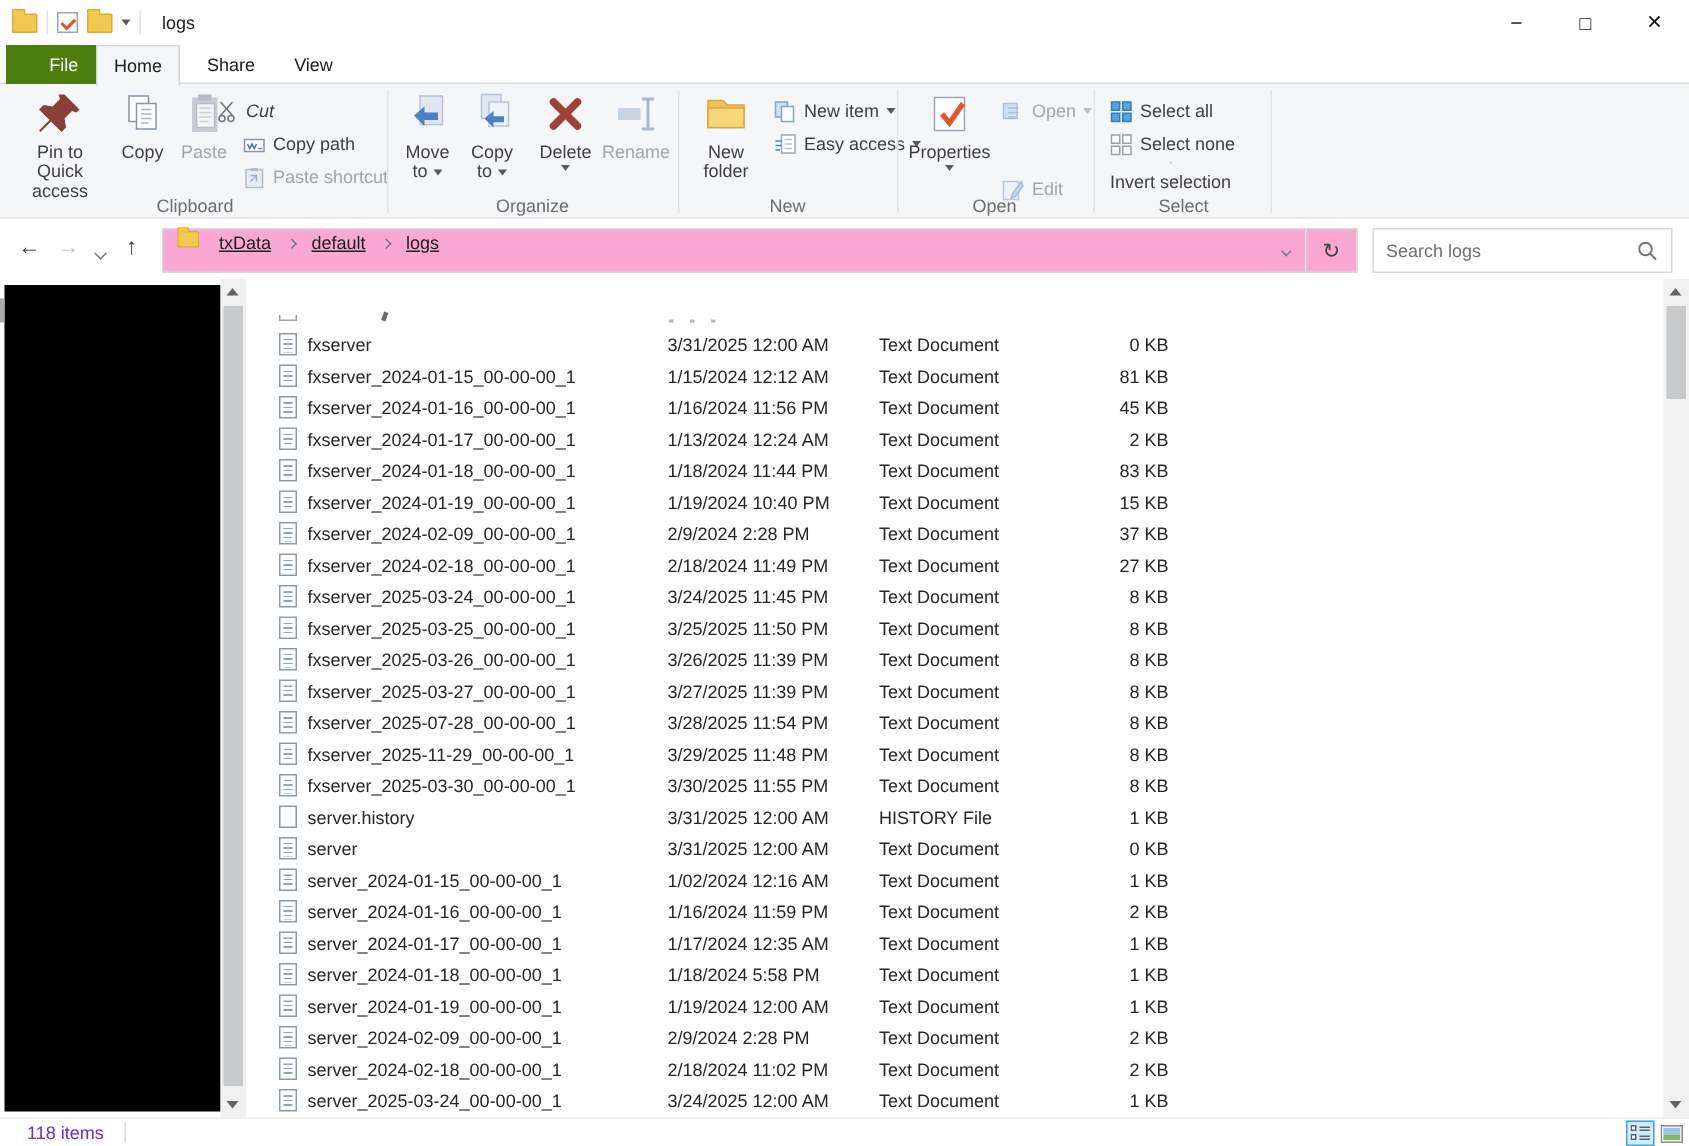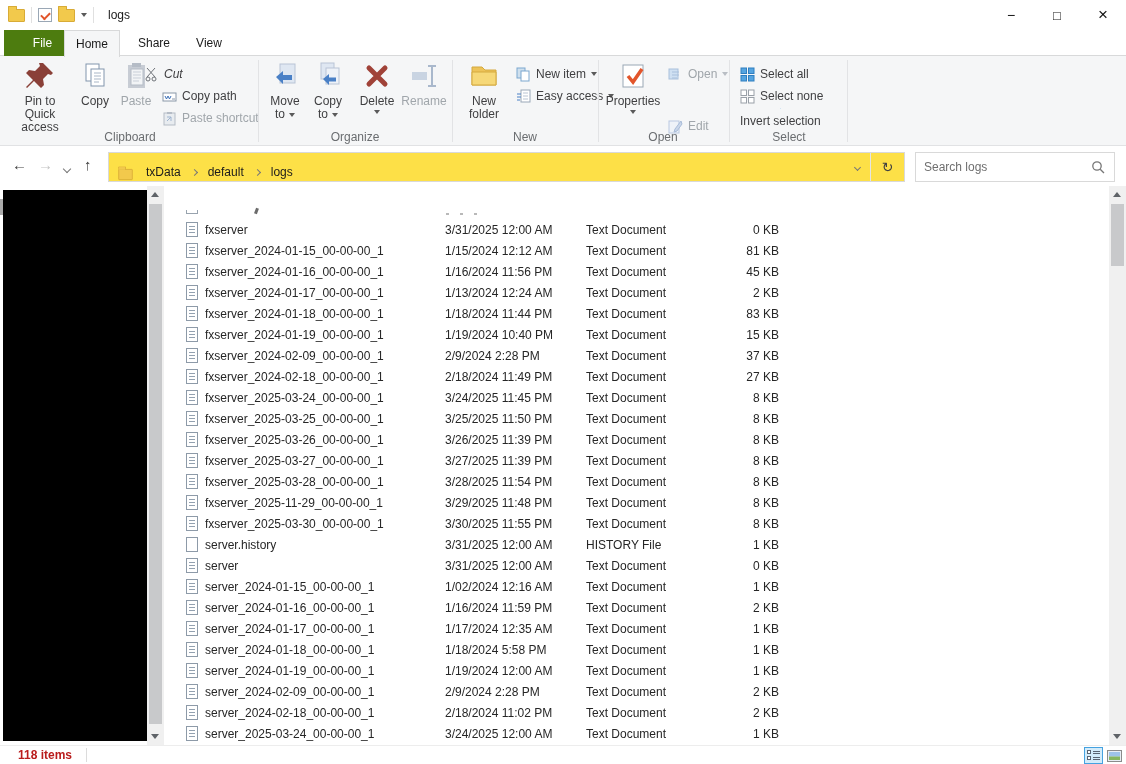--- a/index.html
+++ b/index.html
@@ -42,21 +42,21 @@
   .smallbtn{position:absolute;display:flex;align-items:center;gap:5px;color:#3f3f41;height:20px;}
   .smallbtn.disabled{color:#a0a6ab;}
   .lblline{display:flex;align-items:center;gap:4px;justify-content:center;}
   svg{display:block;}
 
   
   #addrrow{position:absolute;left:0;top:147px;width:1126px;height:39px;background:#fff;}
   .navglyph{position:absolute;top:9px;font-size:15px;color:#414141;}
   .navglyph.dis{color:#c4c4c4;}
   #addr-chev{position:absolute;left:64px;top:166px;width:6px;height:6px;border-right:1px solid #777;border-bottom:1px solid #777;transform:rotate(45deg);}
-  #addressbox{position:absolute;left:108px;top:5px;width:797px;height:30px;border:1px solid #d9d9d9;background:#fde047;display:flex;align-items:flex-end;}
+  #addressbox{position:absolute;left:108px;top:5px;width:797px;height:30px;border:1px solid #d9d9d9;background:#f9a8d4;display:flex;align-items:flex-start;text-decoration:underline;}
   #addressbox .folder-ic{margin-left:8px;transform:scale(.85);}
   #crumbs{display:flex;align-items:center;margin-left:10px;gap:9px;color:#1b1b1b;}
   .crumb{padding:2px 2px;}
   .chev-r{width:5px;height:5px;border-right:1px solid #777;border-bottom:1px solid #777;transform:rotate(-45deg);margin-top:1px;}
   #addr-right{position:absolute;right:0;top:0;height:28px;display:flex;align-items:center;}
   #addr-dd{width:26px;display:flex;justify-content:center;}
   #addr-refresh{width:34px;height:28px;border-left:1px solid #e4e4e4;display:flex;align-items:center;justify-content:center;font-size:14px;color:#414141;}
   #searchbox{position:absolute;left:915px;top:5px;width:200px;height:30px;border:1px solid #d9d9d9;background:#fff;display:flex;align-items:center;}
   #search-input{border:none;outline:none;flex:1;padding:0 8px;font-size:12px;color:#333;}
   #search-input::placeholder{color:#6f6f6f;opacity:1;}
@@ -91,21 +91,21 @@
   #filelist{position:absolute;left:170px;top:219px;width:939px;}
   .frow{display:grid;grid-template-columns:19px 240px 141px 122px 78px;height:21px;align-items:center;padding-left:16px;}
   .frow .cell{white-space:nowrap;overflow:hidden;color:#262626;}
   .frow .sz{text-align:right;padding-right:7px;color:#262626;}
   .doc{width:12px;height:15px;background:#fff;border:1px solid #8d9aa8;position:relative;}
   .doc.lines::before{content:"";position:absolute;left:2px;right:2px;top:3px;height:9px;
      background:repeating-linear-gradient(#93a1b0 0 1px,transparent 1px 3px);}
 
   
   #statusbar{position:absolute;left:0;top:745px;width:1126px;height:19px;background:#fff;border-top:1px solid #ededed;display:flex;align-items:center;}
-  #status-items{margin-left:18px;color:#b91c1c;font-weight:bold;}
+  #status-items{margin-left:18px;color:#6d28d9;}
   #status-sep{width:1px;height:14px;background:#dcdcdc;margin-left:14px;}
   #view-toggles{position:absolute;right:2px;top:1px;display:flex;gap:2px;}
   .vt{width:19px;height:17px;display:flex;align-items:center;justify-content:center;border:1px solid transparent;}
   .vt.sel{background:#d3ecfb;border-color:#45a2e0;}
 </style>
 </head>
 <body>
 
 <div id="win">
 
@@ -454,21 +454,21 @@
     <div class="frow">
       <span class="doc lines"></span>
       <span class="cell">fxserver_2025-03-27_00-00-00_1</span>
       <span class="cell">3/27/2025 11:39 PM</span>
       <span class="cell">Text Document</span>
       <span class="cell sz">8 KB</span>
     </div>
 
     <div class="frow">
       <span class="doc lines"></span>
-      <span class="cell">fxserver_2025-03-28_00-00-00_1</span>
+      <span class="cell">fxserver_2025-07-28_00-00-00_1</span>
       <span class="cell">3/28/2025 11:54 PM</span>
       <span class="cell">Text Document</span>
       <span class="cell sz">8 KB</span>
     </div>
 
     <div class="frow">
       <span class="doc lines"></span>
       <span class="cell">fxserver_2025-11-29_00-00-00_1</span>
       <span class="cell">3/29/2025 11:48 PM</span>
       <span class="cell">Text Document</span>

